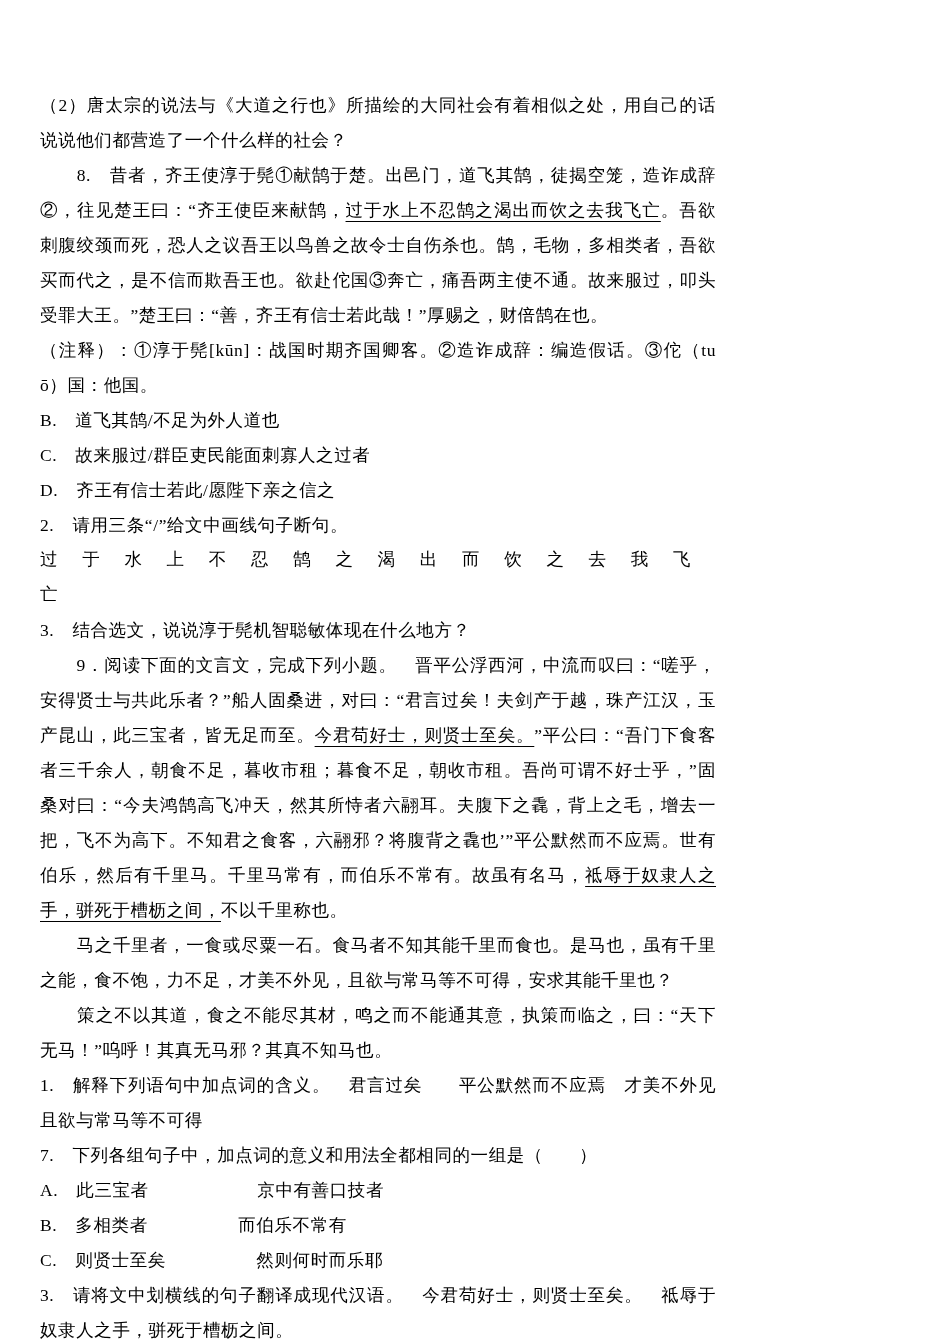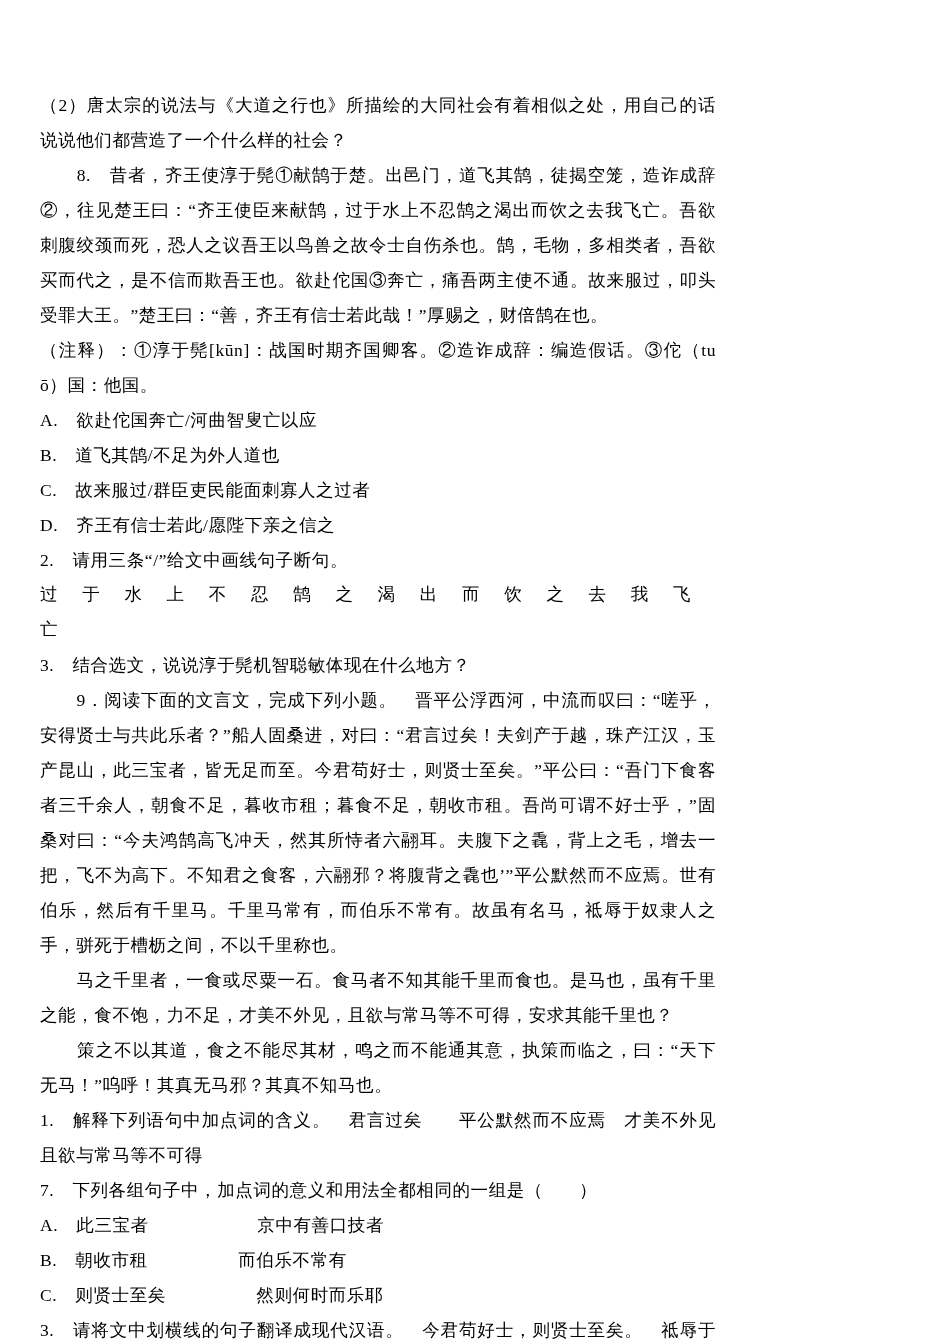--- a/index.html
+++ b/index.html
@@ -26,42 +26,42 @@
     text-justify: inter-ideograph;
     letter-spacing: 0.6px;
     word-break: break-all;
   }
   p.para.spaced {
     text-align: left;
     word-spacing: 13px;
     font-family: Liberation Mono, monospace;
   }
   span.u {
+    text-decoration: underline;
     text-underline-offset: 5px;
     text-decoration-thickness: 1px;
   }
 </style>
 </head>
 <body>
 
 <div class="page">
   <div id="doc">
       <p class="para"><span>（2）唐太宗的说法与《大道之行也》所描绘的大同社会有着相似之处，用自己的话说说他们都营造了一个什么样的社会？</span></p>
       <p class="para"><span>　　8.　昔者，齐王使淳于髡①献鹄于楚。出邑门，道飞其鹄，徒揭空笼，造诈成辞②，往见楚王曰：“齐王使臣来献鹄，</span><span class="u">过于水上不忍鹄之渴出而饮之去我飞亡</span><span>。吾欲刺腹绞颈而死，恐人之议吾王以鸟兽之故令士自伤杀也。鹄，毛物，多相类者，吾欲买而代之，是不信而欺吾王也。欲赴佗国③奔亡，痛吾两主使不通。故来服过，叩头受罪大王。”楚王曰：“善，齐王有信士若此哉！”厚赐之，财倍鹄在也。</span></p>
       <p class="para"><span>（注释）：①淳于髡[kūn]：战国时期齐国卿客。②造诈成辞：编造假话。③佗（tuō）国：他国。</span></p>
-      <p class="para"><span>A.　欲赴佗国奔亡/河曲智叟亡以应</span></p>
       <p class="para"><span>B.　道飞其鹄/不足为外人道也</span></p>
       <p class="para"><span>C.　故来服过/群臣吏民能面刺寡人之过者</span></p>
       <p class="para"><span>D.　齐王有信士若此/愿陛下亲之信之</span></p>
       <p class="para"><span>2.　请用三条“/”给文中画线句子断句。</span></p>
       <p class="para spaced"><span>过 于 水 上 不 忍 鹄 之 渴 出 而 饮 之 去 我 飞 亡</span></p>
       <p class="para"><span>3.　结合选文，说说淳于髡机智聪敏体现在什么地方？</span></p>
       <p class="para"><span>　　9．阅读下面的文言文，完成下列小题。　晋平公浮西河，中流而叹曰：“嗟乎，安得贤士与共此乐者？”船人固桑进，对曰：“君言过矣！夫剑产于越，珠产江汉，玉产昆山，此三宝者，皆无足而至。</span><span class="u">今君苟好士，则贤士至矣。</span><span>”平公曰：“吾门下食客者三千余人，朝食不足，暮收市租；暮食不足，朝收市租。吾尚可谓不好士乎，”固桑对曰：“今夫鸿鹄高飞冲天，然其所恃者六翮耳。夫腹下之毳，背上之毛，增去一把，飞不为高下。不知君之食客，六翮邪？将腹背之毳也’”平公默然而不应焉。世有伯乐，然后有千里马。千里马常有，而伯乐不常有。故虽有名马，</span><span class="u">祗辱于奴隶人之手，骈死于槽枥之间，</span><span>不以千里称也。</span></p>
       <p class="para"><span>　　马之千里者，一食或尽粟一石。食马者不知其能千里而食也。是马也，虽有千里之能，食不饱，力不足，才美不外见，且欲与常马等不可得，安求其能千里也？</span></p>
       <p class="para"><span>　　策之不以其道，食之不能尽其材，鸣之而不能通其意，执策而临之，曰：“天下无马！”呜呼！其真无马邪？其真不知马也。</span></p>
       <p class="para"><span>1.　解释下列语句中加点词的含义。　君言过矣　　平公默然而不应焉　才美不外见　且欲与常马等不可得</span></p>
       <p class="para"><span>7.　下列各组句子中，加点词的意义和用法全都相同的一组是（　　）</span></p>
       <p class="para"><span>A.　此三宝者　　　　　　京中有善口技者</span></p>
-      <p class="para"><span>B.　朝收市租　　　　　而伯乐不常有</span></p>
+      <p class="para"><span>B.　多相类者　　　　　而伯乐不常有</span></p>
       <p class="para"><span>C.　则贤士至矣　　　　　然则何时而乐耶</span></p>
       <p class="para"><span>3.　请将文中划横线的句子翻译成现代汉语。　今君苟好士，则贤士至矣。　祗辱于奴隶人之手，骈死于槽枥之间。</span></p>
     </div>
 </div>
 
 </body></html>

